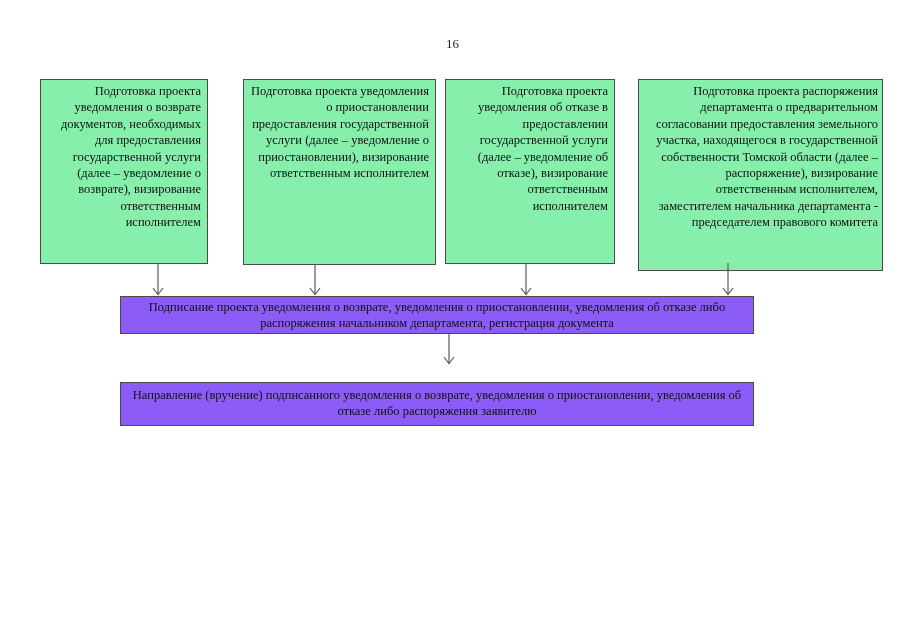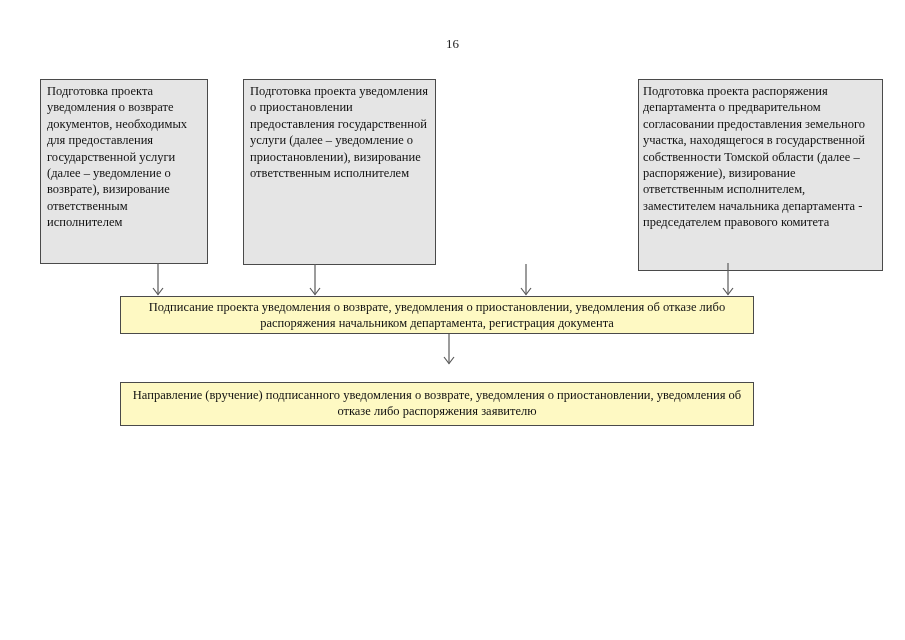--- a/index.html
+++ b/index.html
@@ -22,31 +22,31 @@
     left: 0;
     right: 0;
     text-align: center;
     font-size: 13px;
     color: #222222;
   }
   .pbox {
     position: absolute;
     box-sizing: border-box;
     border: 1px solid #4a4a4a;
-    background: #e5e5e5;
-    text-align: left;
+    background: #86efac;
+    text-align: right;
     font-size: 12.5px;
     line-height: 16.4px;
     padding: 3px 6px;
   }
   .wbox {
     position: absolute;
     box-sizing: border-box;
     border: 1px solid #4a4a4a;
-    background: #fef9c3;
+    background: #8b5cf6;
     text-align: center;
     font-size: 12.5px;
     line-height: 16px;
     padding: 2px 10px;
   }
   .box-1 { left: 40px;  top: 79px;  width: 168px; height: 185px; }
   .box-2 { left: 243px; top: 79px;  width: 193px; height: 186px; }
   .box-3 { left: 445px; top: 79px;  width: 170px; height: 185px; }
   .box-4 { left: 638px; top: 79px;  width: 245px; height: 192px; padding-left: 4px; padding-right: 4px; }
   .sign-box     { left: 120px; top: 296px; width: 634px; height: 38px; }
@@ -71,20 +71,21 @@
 <body>
 
 <div class="page">
 
   <div class="page-number">16</div>
 
   <div class="pbox box-1">Подготовка проекта уведомления о возврате документов, необходимых для предоставления государственной услуги (далее – уведомление о возврате), визирование ответственным исполнителем</div>
 
   <div class="pbox box-2">Подготовка проекта уведомления о приостановлении предоставления государственной услуги (далее – уведомление о приостановлении), визирование ответственным исполнителем</div>
 
+  <div class="pbox box-3">Подготовка проекта уведомления об отказе в предоставлении государственной услуги (далее – уведомление об отказе), визирование ответственным исполнителем</div>
 
   <div class="pbox box-4">Подготовка проекта распоряжения департамента о предварительном согласовании предоставления земельного участка, находящегося в государственной собственности Томской области (далее – распоряжение), визирование ответственным исполнителем, заместителем начальника департамента - председателем правового комитета</div>
 
   <svg class="arrow arrow-1" viewBox="0 0 14 33" preserveAspectRatio="none">
     <line x1="7" y1="0" x2="7" y2="31.5"></line>
     <polyline points="2,25 7,31.5 12,25"></polyline>
   </svg>
 
   <svg class="arrow arrow-2" viewBox="0 0 14 32" preserveAspectRatio="none">
     <line x1="7" y1="0" x2="7" y2="30.5"></line>

